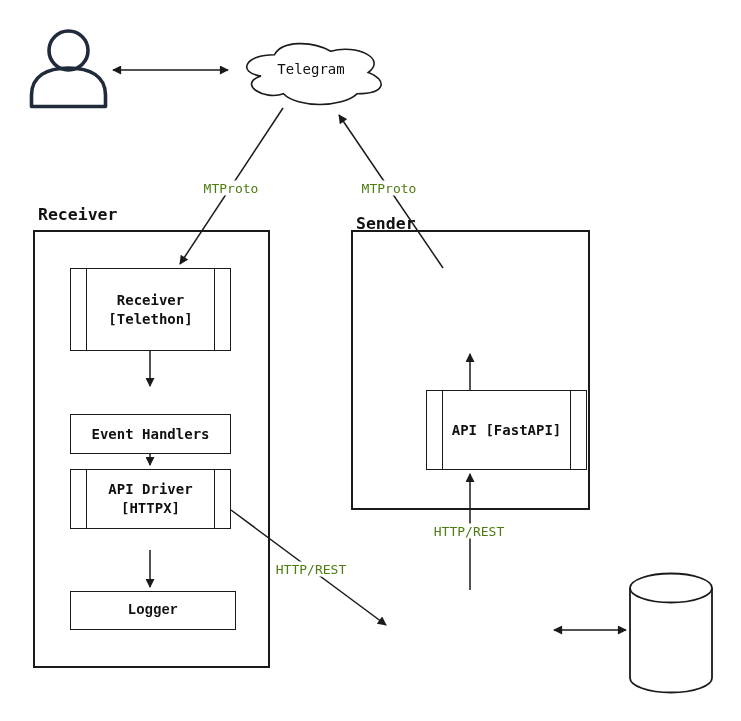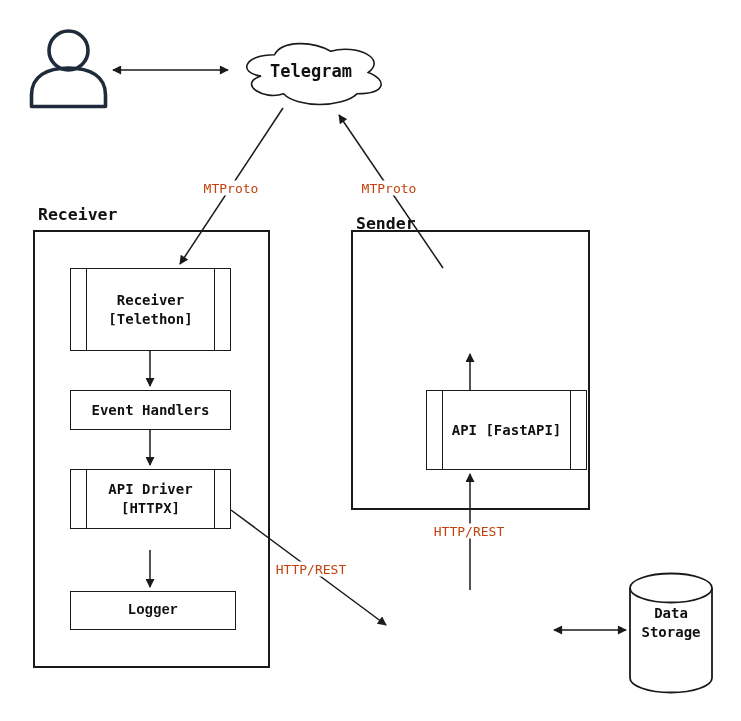--- a/index.html
+++ b/index.html
@@ -61,35 +61,35 @@
     content: "";
     position: absolute;
     top: 0; bottom: 0;
     width: 0;
     border-left: 1.6px solid #1a1a1a;
   }
   .node.component::before { left: 15px; }
   .node.component::after  { right: 15px; }
 
   .node.receiver-telethon { left: 70px;  top: 268px; width: 161px; height: 83px; }
-  .node.event-handlers    { left: 70px;  top: 390px; width: 161px; height: 40px; }
+  .node.event-handlers    { left: 70px;  top: 414px; width: 161px; height: 40px; }
   .node.api-driver        { left: 70px;  top: 469px; width: 161px; height: 60px; }
   .node.logger            { left: 70px;  top: 591px; width: 166px; height: 39px; font-family: Liberation Mono, monospace; }
   .node.sender-telethon   { left: 390px; top: 268px; width: 161px; height: 83px; }
   .node.api-fastapi       { left: 390px; top: 390px; width: 161px; height: 80px; margin-left: 36px; }
   .node.microservice      { left: 389px; top: 590px; width: 162px; height: 80px; }
 
   
   .cloud-label {
     position: absolute;
     left: 251px; top: 61px;
     width: 120px;
     text-align: center;
-    font-size: 17px;
-    font-weight: bold;
+    font-size: 14px;
+    font-weight: normal;
     color: #111111;
   }
   
   .storage-label {
     position: absolute;
     left: 630px; top: 604px;
     width: 82px;
     text-align: center;
     font-size: 14px;
     font-weight: bold;
@@ -97,21 +97,21 @@
     line-height: 19px;
   }
   
   .edge-label {
     position: absolute;
     transform: translate(-50%, -50%);
     background: #ffffff;
     padding: 0 3px;
     font-size: 13px;
     font-weight: normal;
-    color: #c2410c;
+    color: #4d7c0f;
     white-space: nowrap;
   }
   .edge-label.mtproto-left  { left: 231px; top: 188px; }
   .edge-label.mtproto-right { left: 389px; top: 188px; }
   .edge-label.httprest-right { left: 469px; top: 531px; }
   .edge-label.httprest-left  { left: 311px; top: 569px; }
 </style>
 </head>
 <body>
 
@@ -179,23 +179,19 @@
     <span>[HTTPX]</span>
   </div>
   <div class="node logger">
     <span>Logger</span>
   </div>
 
   <div class="node component api-fastapi">
     <span>API [FastAPI]</span>
   </div>
 
-  <div class="storage-label">
-    <div>Data</div>
-    <div>Storage</div>
-  </div>
 
   <div class="edge-label mtproto-left">MTProto</div>
   <div class="edge-label mtproto-right">MTProto</div>
   <div class="edge-label httprest-right">HTTP/REST</div>
   <div class="edge-label httprest-left">HTTP/REST</div>
 
 </div>
 
 </body></html>

